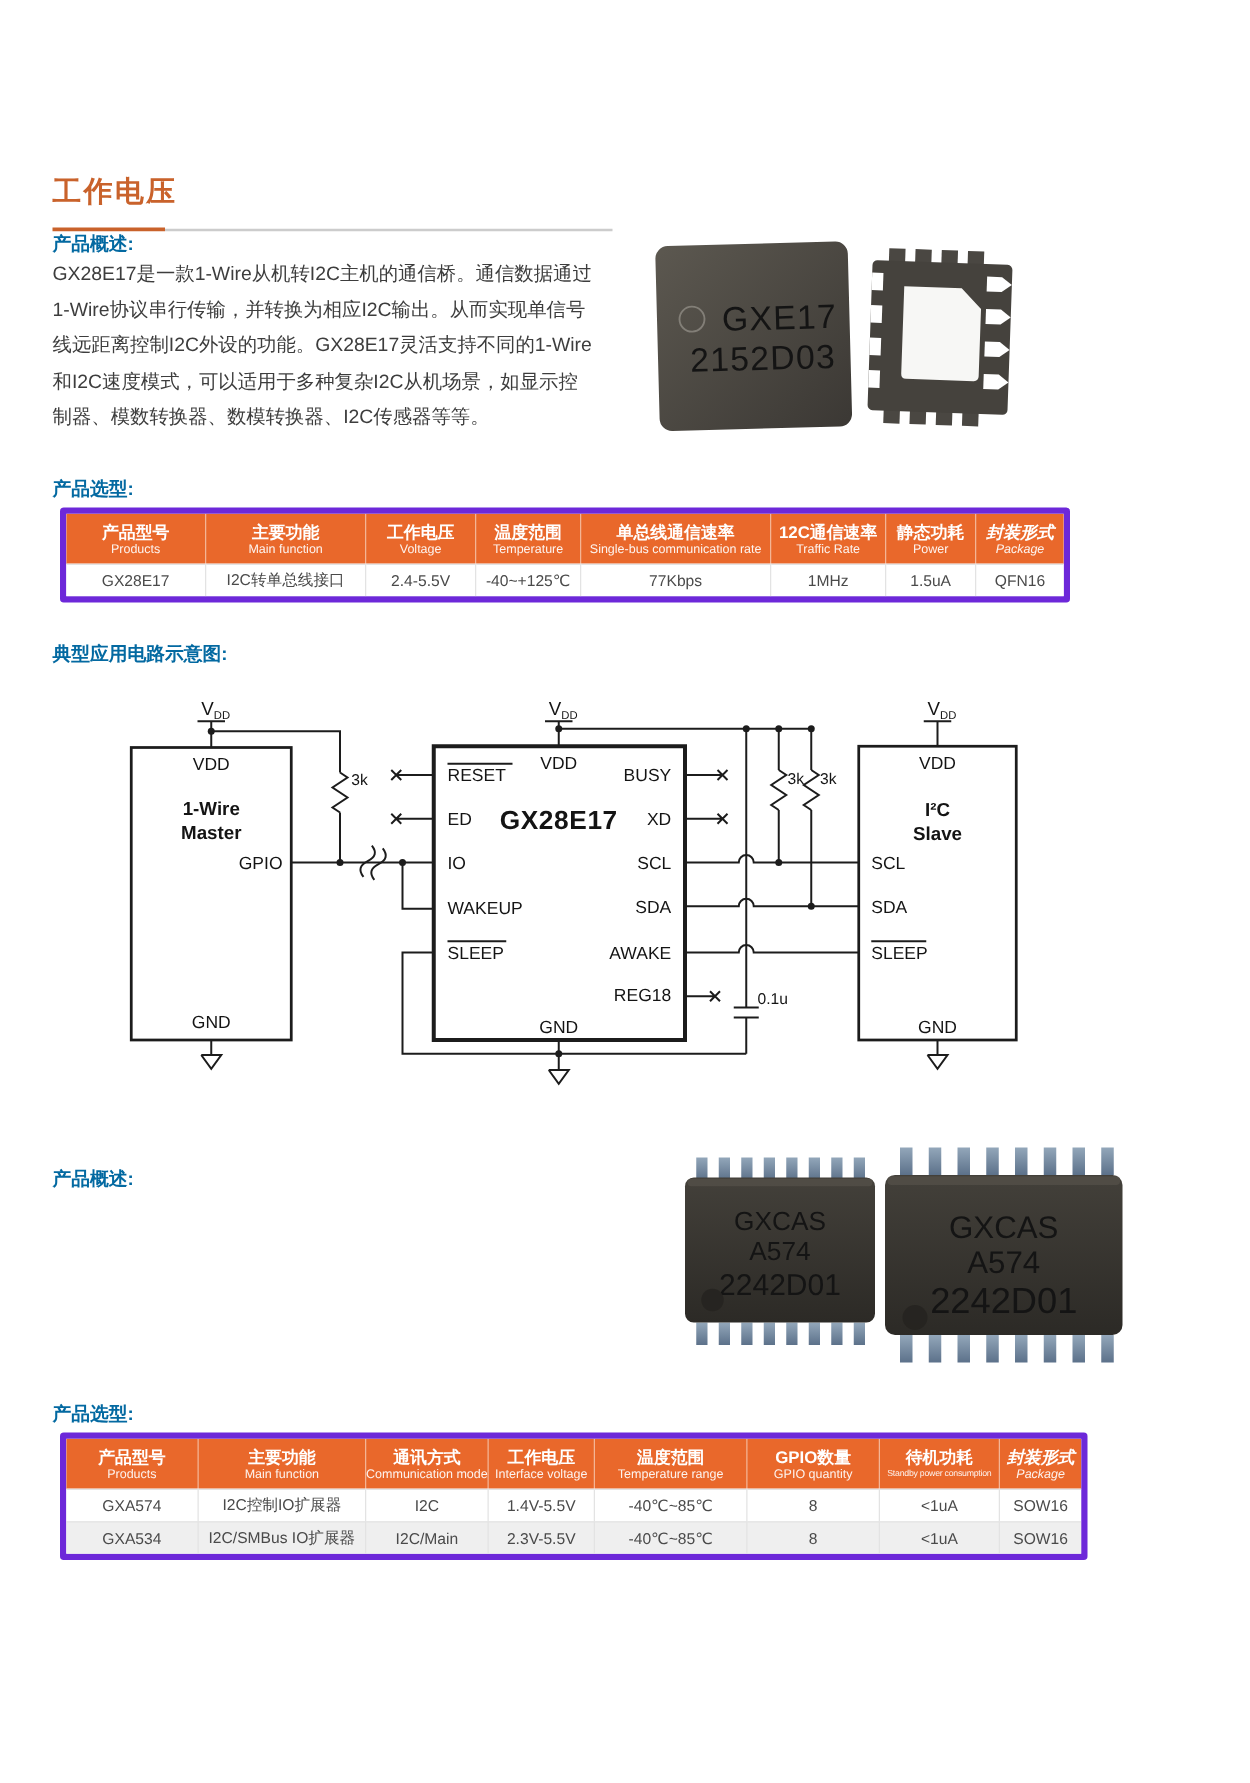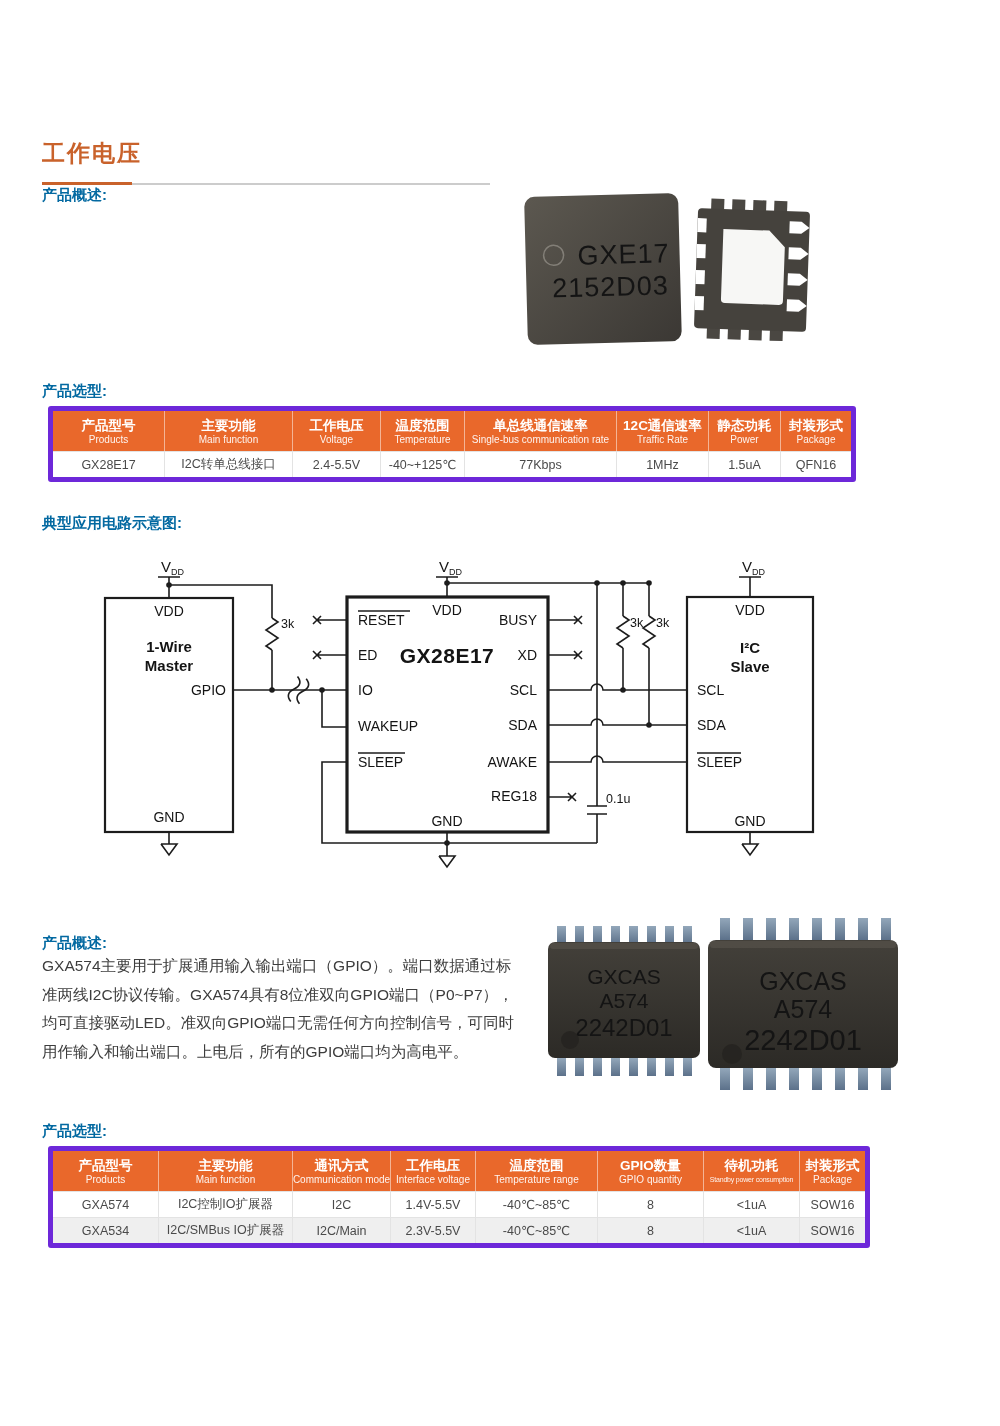--- a/index.html
+++ b/index.html
@@ -13,21 +13,21 @@
   .title-rule-grey{left:132px;top:183px;width:358px;height:2px;background:#CCCCCC;}
 
   .sec-label{font-size:15px;font-weight:bold;color:#0369a1;}
   .para{font-size:15.5px;line-height:28.5px;color:#3D3D3D;white-space:pre;}
 
   
   .tbl{border:5px solid #6d28d9;border-radius:3px;overflow:hidden;}
   .thead{display:flex;background:#E9682B;}
   .th{display:flex;flex-direction:column;justify-content:center;align-items:center;
       color:#fff;border-right:1px solid rgba(255,255,255,.5);box-sizing:border-box;height:40px;}
-  .th:last-child{border-right:none;}
+  .th:last-child{border-right:none;font-style:italic;}
   .th-zh{font-size:13.5px;font-weight:bold;line-height:16px;}
   .th-en{font-size:10px;opacity:.92;line-height:11px;white-space:nowrap;}
   .th-en.sq{font-size:7px;letter-spacing:-.2px;}
   .trow{display:flex;background:#fff;}
   .trow.alt{background:#EFEFEF;}
   .td{display:flex;justify-content:center;align-items:center;font-size:12.5px;color:#4A4A4A;
       border-right:1px solid #E3E3E3;border-top:1px solid #E3E3E3;box-sizing:border-box;height:26px;white-space:nowrap;}
   .td:last-child{border-right:none;}
 
   
@@ -45,20 +45,25 @@
 </head>
 <body>
 
 <div class="page">
 
   <div class="abs page-title">工作电压</div>
   <div class="abs title-rule-orange"></div>
   <div class="abs title-rule-grey"></div>
 
   <div class="abs sec-label" style="left:42px;top:186px;">产品概述:</div>
+  <div class="abs para" style="left:42px;top:206px;width:480px;">GX28E17是一款1-Wire从机转I2C主机的通信桥。通信数据通过
+1-Wire协议串行传输，并转换为相应I2C输出。从而实现单信号
+线远距离控制I2C外设的功能。GX28E17灵活支持不同的1-Wire
+和I2C速度模式，可以适用于多种复杂I2C从机场景，如显示控
+制器、模数转换器、数模转换器、I2C传感器等等。</div>
 
   <svg class="abs" style="left:520px;top:190px;" width="168" height="160" viewBox="0 0 168 160">
     <defs>
       <linearGradient id="qg" x1="0" y1="0" x2="1" y2="1">
         <stop offset="0" stop-color="#5c5850"></stop>
           <stop offset="1" stop-color="#3b3834"></stop>
       </linearGradient>
     </defs>
     <g transform="rotate(-1.5 84 80)">
       <rect x="6" y="5" width="154" height="148" rx="10" fill="url(#qg)"></rect>
@@ -230,24 +235,20 @@
       <circle class="dot" cx="447" cy="583" r="2.8"></circle>
     <circle class="dot" cx="597" cy="583" r="2.8"></circle>
       <circle class="dot" cx="623" cy="583" r="2.8"></circle>
     <circle class="dot" cx="649" cy="583" r="2.8"></circle>
       <circle class="dot" cx="623" cy="690" r="2.8"></circle>
     <circle class="dot" cx="649" cy="725" r="2.8"></circle>
       <circle class="dot" cx="447" cy="843" r="2.8"></circle>
   </svg>
 
   <div class="abs sec-label" style="left:42px;top:934px;">产品概述:</div>
-  <div class="abs para" style="left:42px;top:952px;width:505px;">GXA574主要用于扩展通用输入输出端口（GPIO）。端口数据通过标
-准两线I2C协议传输。GXA574具有8位准双向GPIO端口（P0~P7），
-均可直接驱动LED。准双向GPIO端口无需任何方向控制信号，可同时
-用作输入和输出端口。上电后，所有的GPIO端口均为高电平。</div>
 
   <svg class="abs" style="left:540px;top:922px;" width="168" height="158" viewBox="0 0 168 158">
     <defs>
       <linearGradient id="pg" x1="0" y1="0" x2="0" y2="1">
           <stop offset="0" stop-color="#93a7ba"></stop>
           <stop offset="1" stop-color="#5c718a"></stop>
         </linearGradient>
       <linearGradient id="bg1" x1="0" y1="0" x2="0" y2="1">
           <stop offset="0" stop-color="#43403a"></stop>
           <stop offset="1" stop-color="#2c2a26"></stop>

